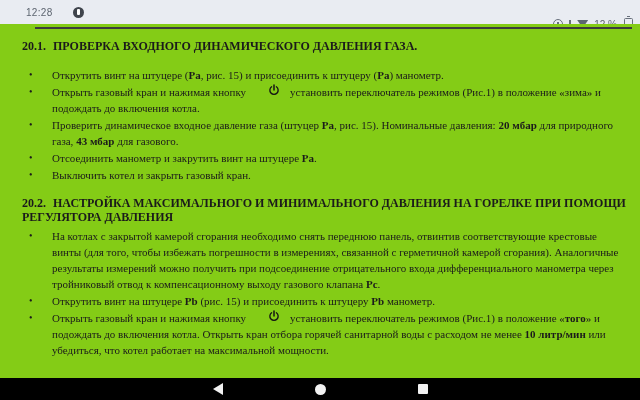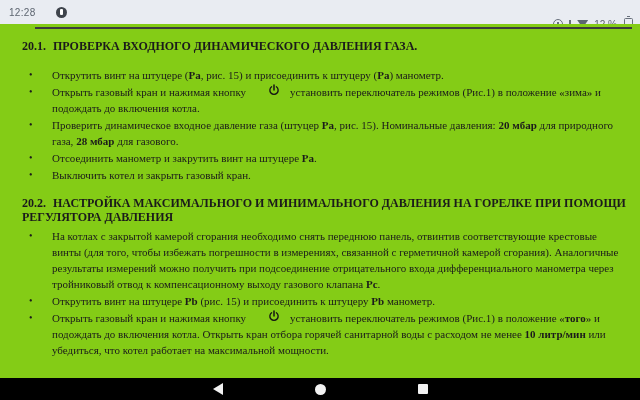--- a/index.html
+++ b/index.html
@@ -3,21 +3,21 @@
 <meta charset="utf-8">
 <style>
   html,body{margin:0;padding:0;background:#fff;}
   .screen{position:relative;width:640px;height:400px;overflow:hidden;background:#fff;
           font-family:"Liberation Serif","DejaVu Serif",serif;}
 
   
   .status-bar{position:absolute;top:0;left:0;right:0;height:24px;background:#e9ecf2;
               display:flex;align-items:center;justify-content:space-between;
               font-family:"Liberation Sans","DejaVu Sans",sans-serif;color:#5d6570;}
-  .sb-left{display:flex;align-items:flex-end;gap:20px;padding-left:9px;}
+  .sb-left{display:flex;align-items:flex-end;gap:20px;padding-left:26px;}
   .sb-time{font-size:10px;letter-spacing:.3px;}
   .notif-icon{width:11px;height:11px;border-radius:50%;background:#3f444c;position:relative;}
   .notif-icon::before{content:"";position:absolute;left:4px;top:2.5px;width:3px;height:6px;
                       background:#fff;border-radius:1px;}
   .sb-right{display:flex;align-items:center;gap:6px;padding-right:7px;margin-top:24px;}
   .alarm-icon{width:8px;height:8px;border:1.2px solid #68707c;border-radius:50%;position:relative;}
   .alarm-icon::before{content:"";position:absolute;left:3px;top:1.5px;width:1.3px;height:3px;background:#68707c;}
   .wifi-alert-icon{width:2px;height:9px;position:relative;}
   .wifi-alert-icon::before{content:"";position:absolute;top:0;left:0;width:2px;height:5px;background:#68707c;}
   .wifi-alert-icon::after{content:"";position:absolute;bottom:0;left:0;width:2px;height:2px;background:#68707c;}
@@ -75,21 +75,21 @@
 
     <div class="h1">
       <span class="hnum">20.1.</span><span>ПРОВЕРКА ВХОДНОГО ДИНАМИЧЕСКОГО ДАВЛЕНИЯ ГАЗА.</span>
     </div>
     <ul class="bullets">
         <li><span>Открутить винт на штуцере (</span><span class="b">Pa</span><span>, рис. 15) и присоединить к штуцеру (</span><span class="b">Pa</span><span>) манометр.</span></li>
         <li><span>Открыть газовый кран и нажимая кнопку</span><span class="power-icon"><svg viewBox="0 0 24 24" width="12" height="12">
               <path d="M12 2v10" stroke="#141414" stroke-width="3" fill="none" stroke-linecap="round"></path>
               <path d="M7.2 5.6a8.3 8.3 0 1 0 9.6 0" stroke="#141414" stroke-width="2.7" fill="none" stroke-linecap="round"></path>
             </svg></span><span>установить переключатель режимов (Рис.1) в положение «зима» и подождать до включения котла.</span></li>
-        <li><span>Проверить динамическое входное давление газа (штуцер </span><span class="b">Pa</span><span>, рис. 15). Номинальные давления: </span><span class="b">20 мбар</span><span> для природного газа, </span><span class="b">28 мбар</span><span> для газового.</span></li>
+        <li><span>Проверить динамическое входное давление газа (штуцер </span><span class="b">Pa</span><span>, рис. 15). Номинальные давления: </span><span class="b">20 мбар</span><span> для природного газа, </span><span class="b">43 мбар</span><span> для газового.</span></li>
         <li><span>Отсоединить манометр и закрутить винт на штуцере </span><span class="b">Pa</span><span>.</span></li>
         <li><span>Выключить котел и закрыть газовый кран.</span></li>
       </ul>
 
     <div class="h1 h2-block">
       <span class="hnum">20.2.</span><span>НАСТРОЙКА МАКСИМАЛЬНОГО И МИНИМАЛЬНОГО ДАВЛЕНИЯ НА ГОРЕЛКЕ ПРИ ПОМОЩИ РЕГУЛЯТОРА ДАВЛЕНИЯ</span>
     </div>
     <ul class="bullets tight">
         <li><span>На котлах с закрытой камерой сгорания необходимо снять переднюю панель, отвинтив соответствующие крестовые винты (для того, чтобы избежать погрешности в измерениях, связанной с герметичной камерой сгорания). Аналогичные результаты измерений можно получить при подсоединение отрицательного входа дифференциального манометра через тройниковый отвод к компенсационному выходу газового клапана </span><span class="b">Pc</span><span>.</span></li>
         <li><span>Открутить винт на штуцере </span><span class="b">Pb</span><span> (рис. 15) и присоединить к штуцеру </span><span class="b">Pb</span><span> манометр.</span></li>

